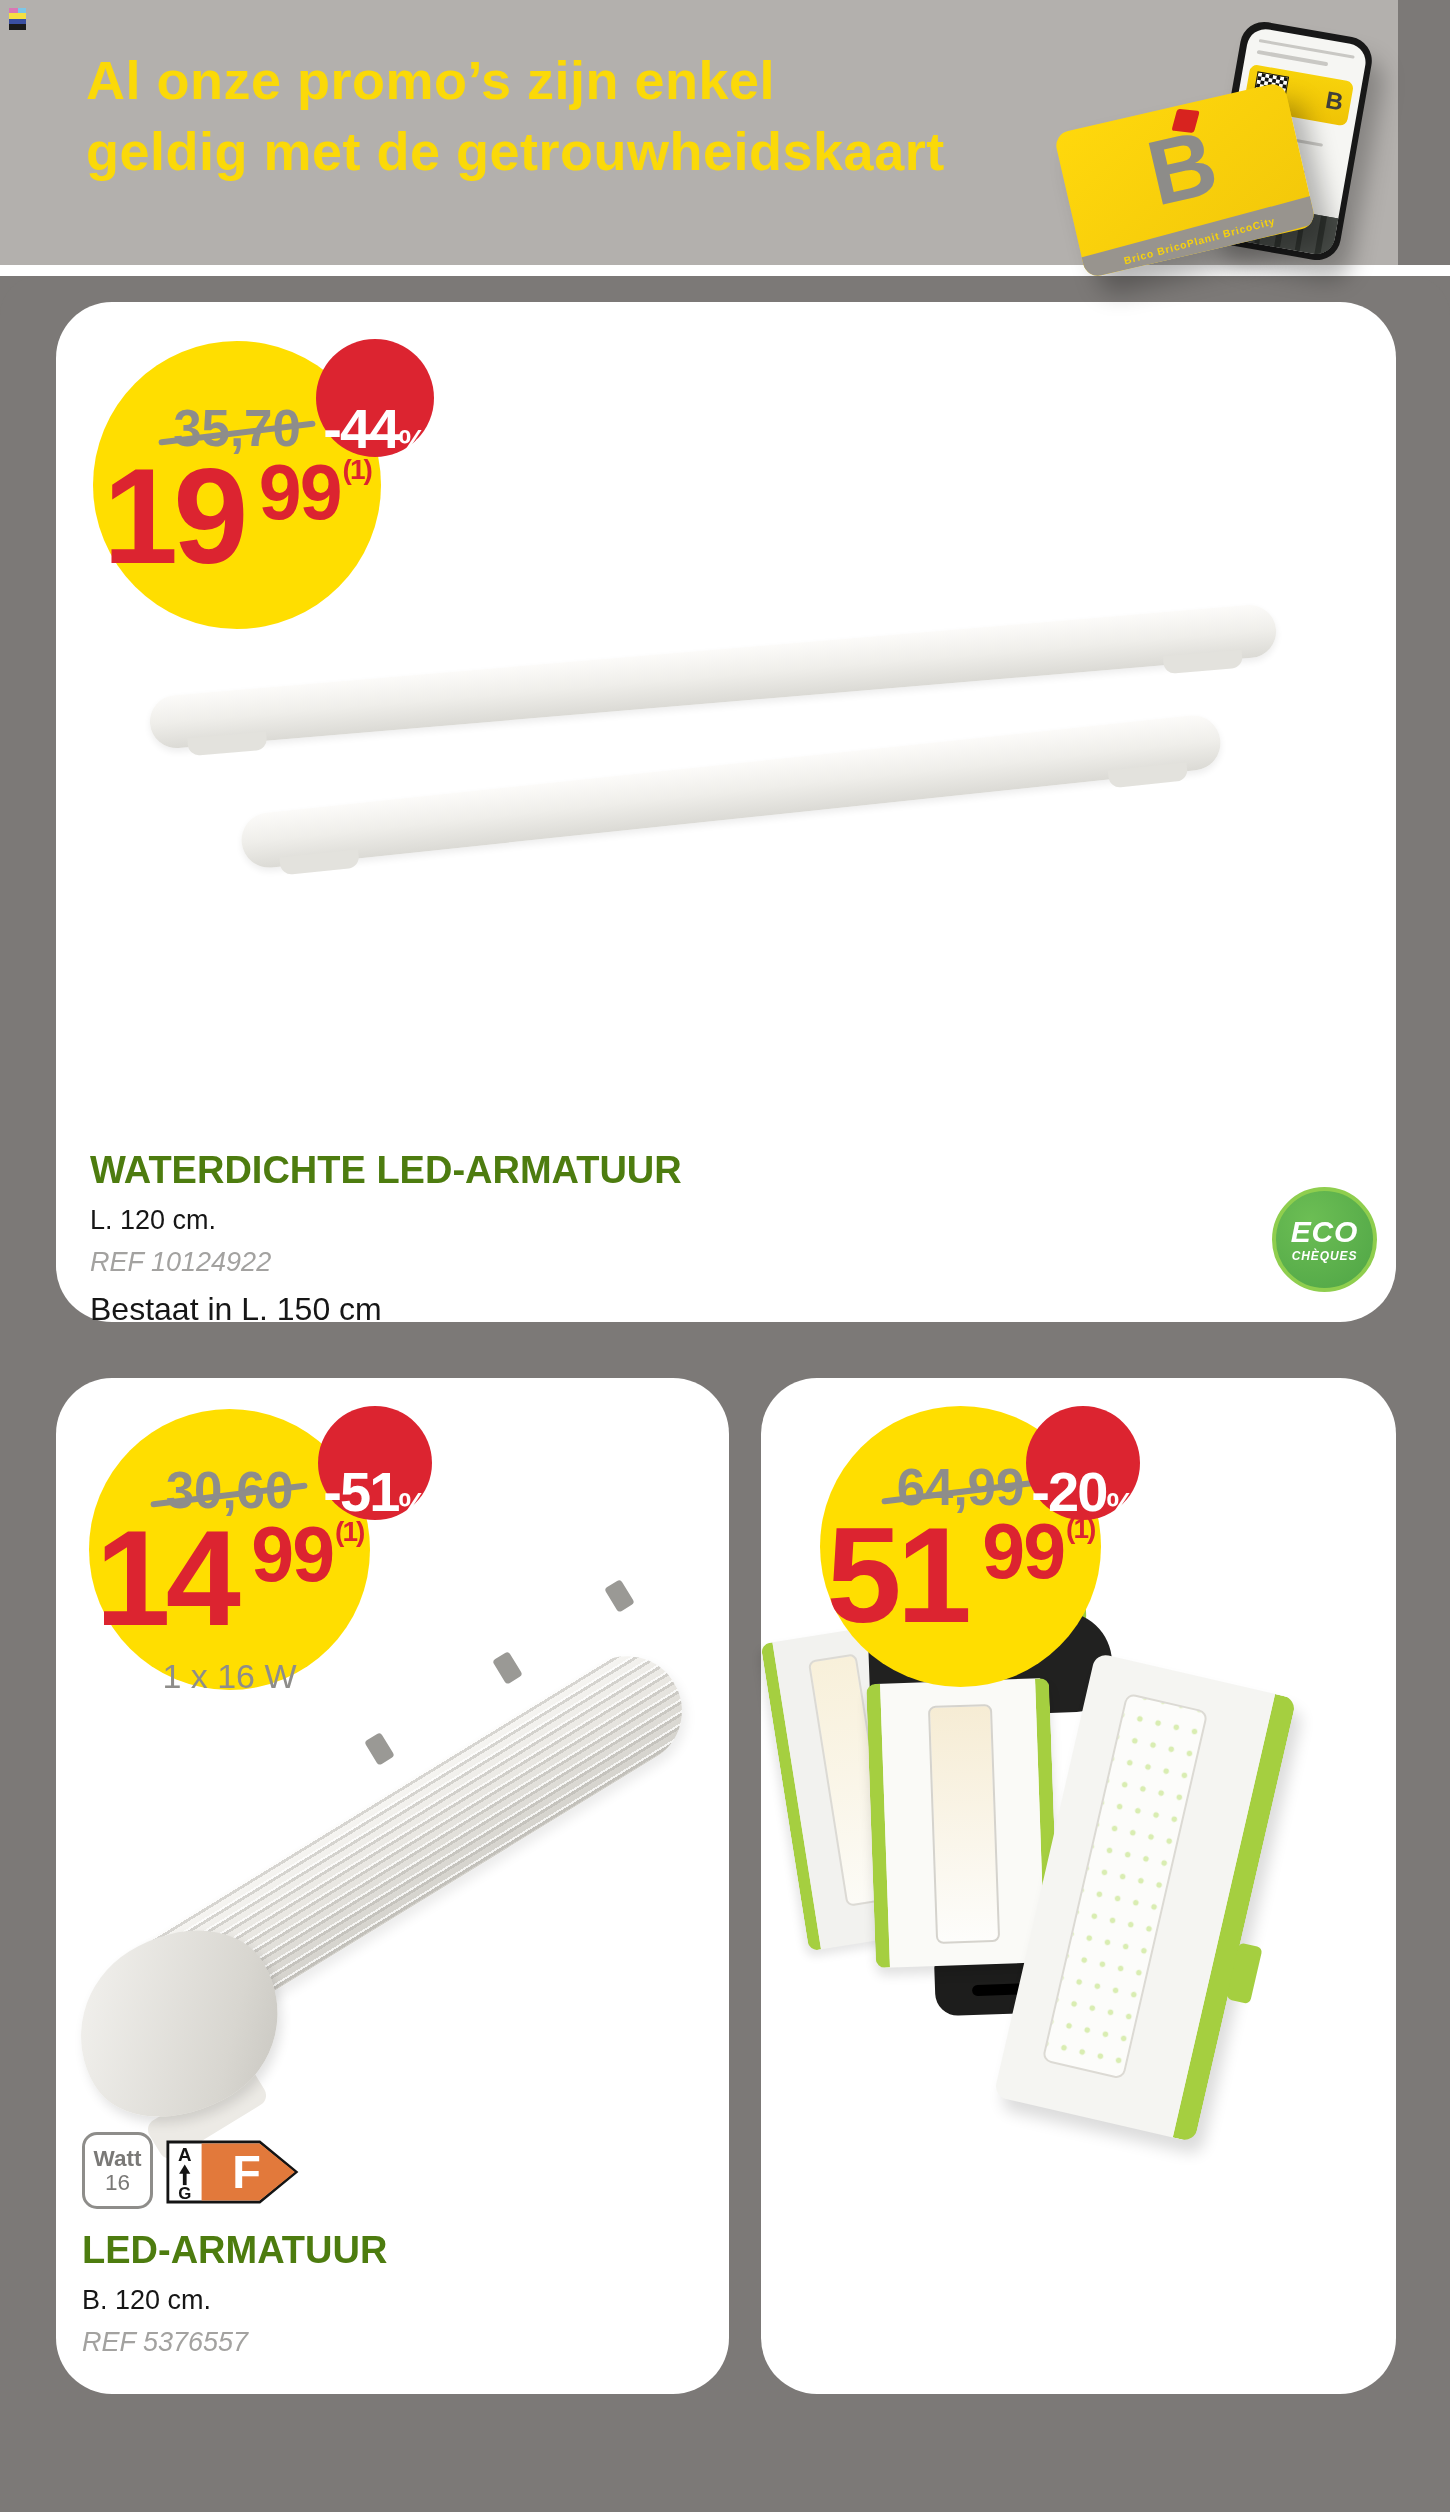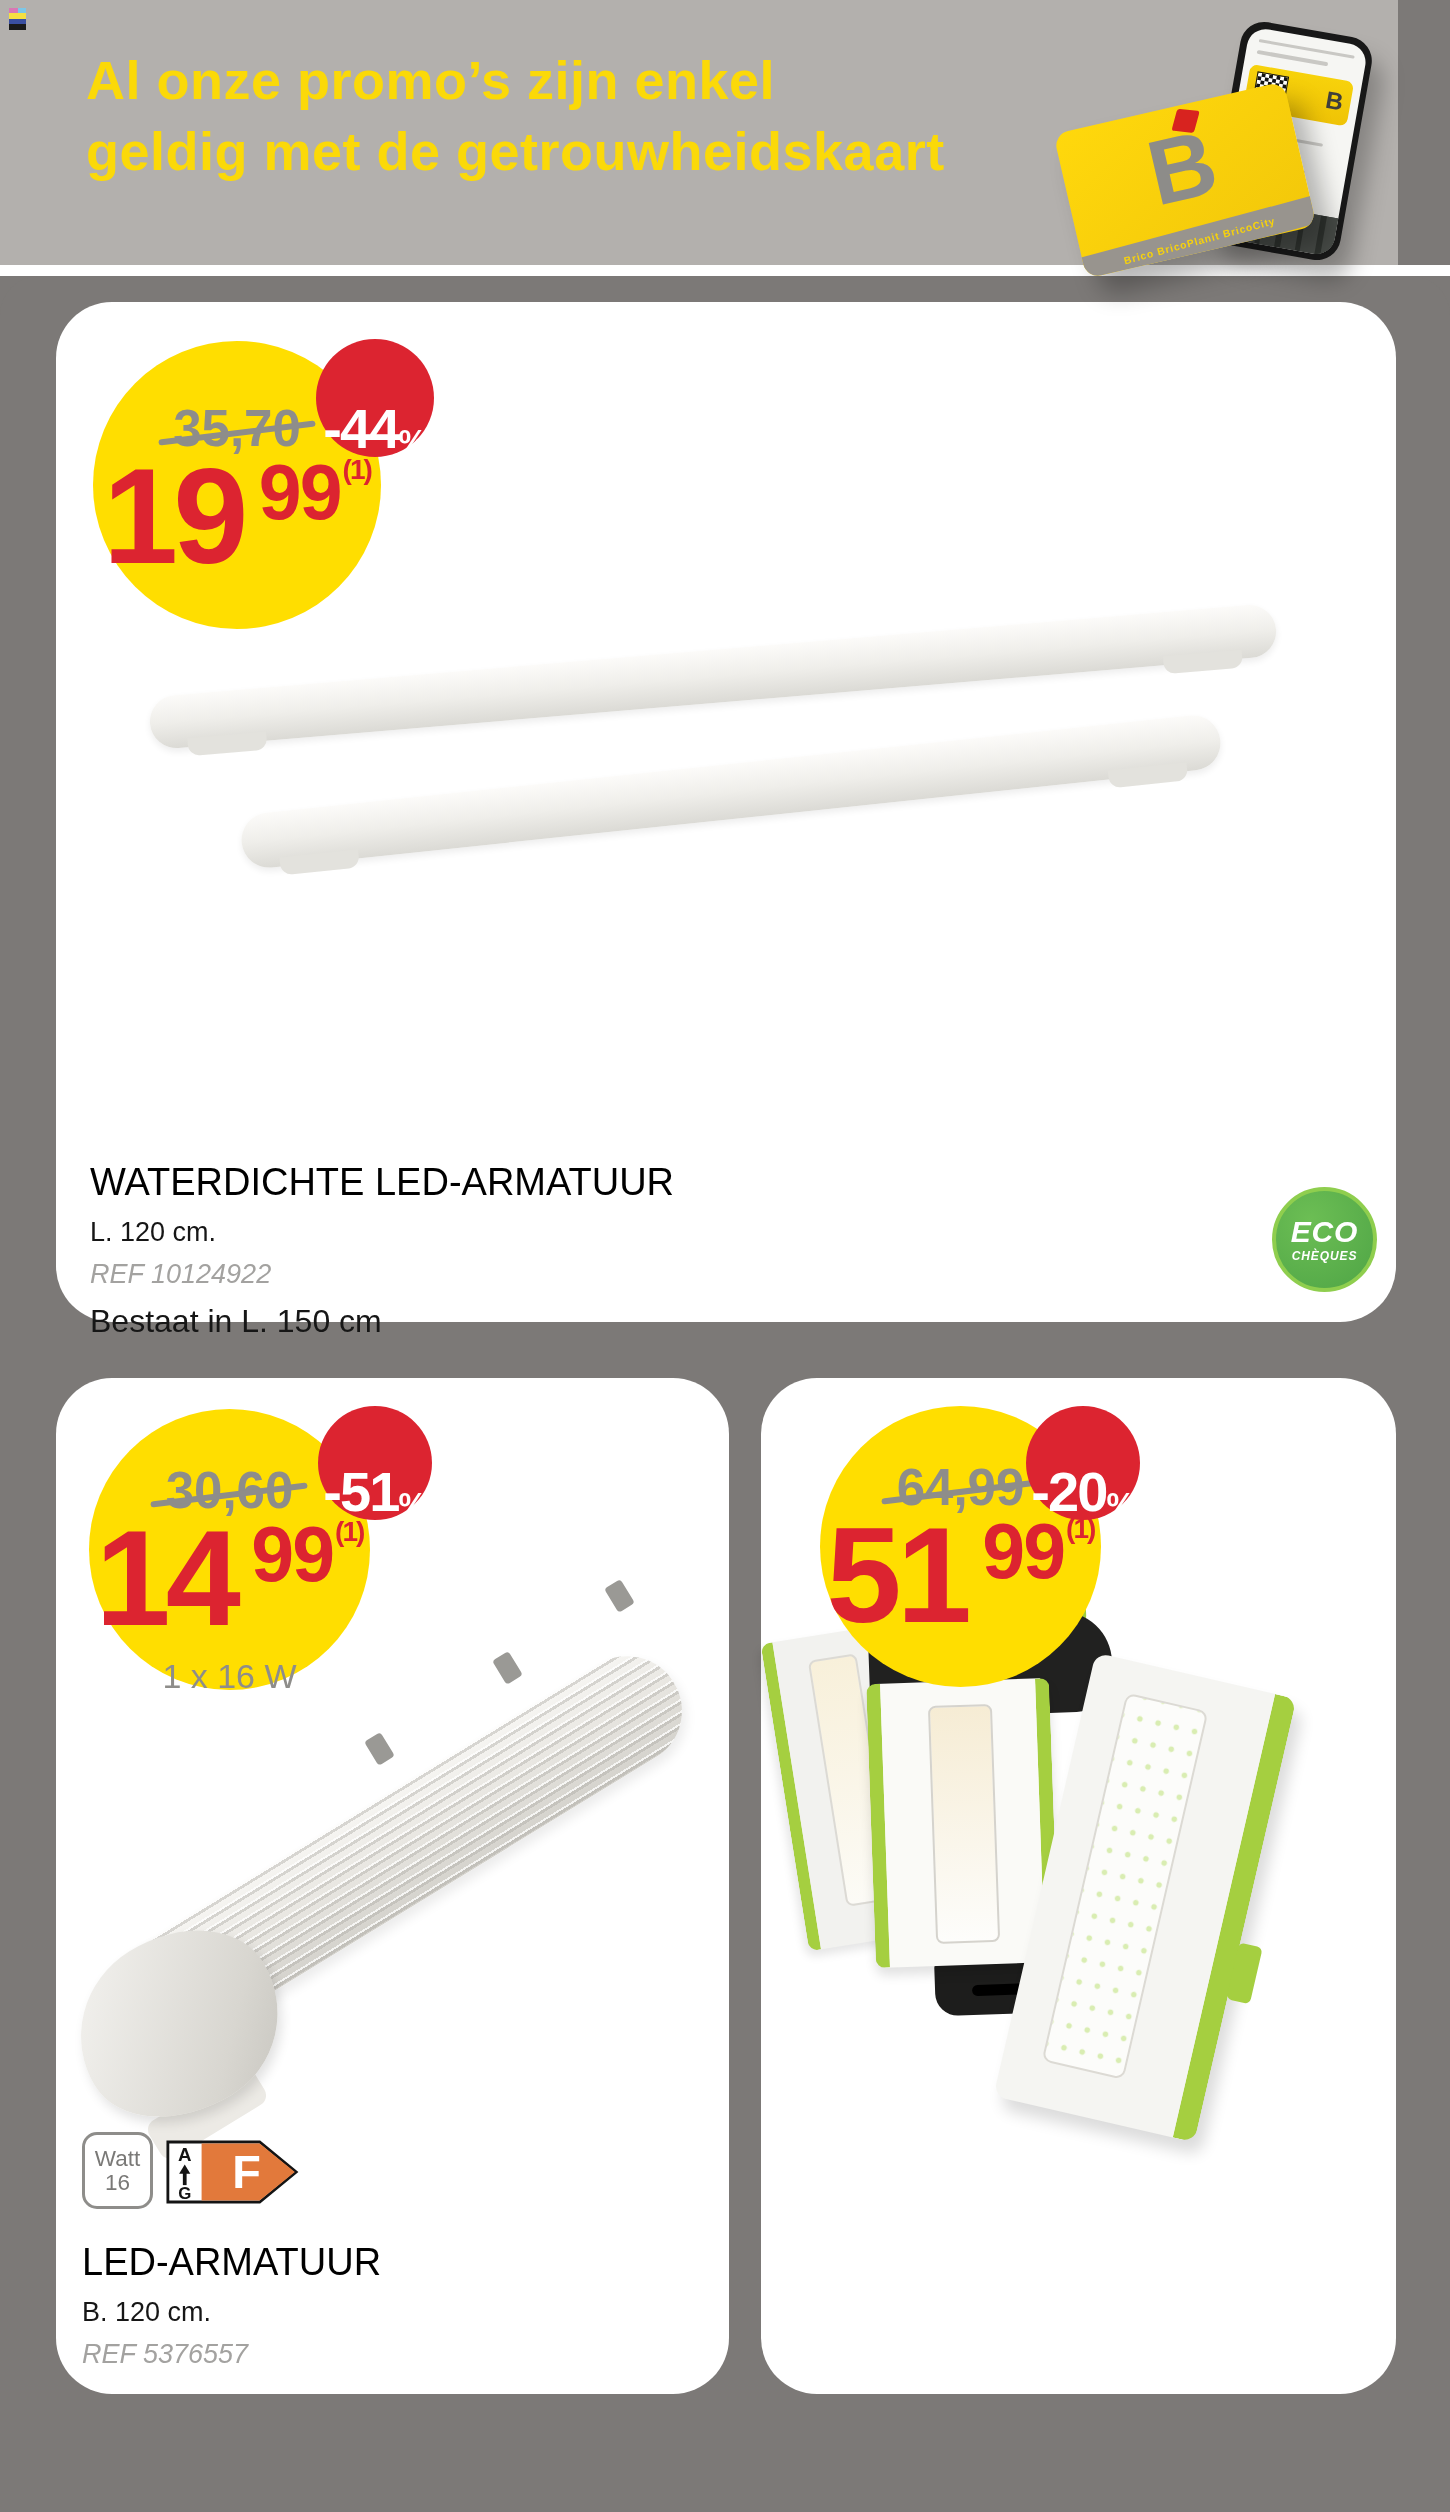--- a/index.html
+++ b/index.html
@@ -66,21 +66,21 @@
   .batten::before,.batten::after{content:"";position:absolute;bottom:-9.4px;width:79px;height:18.7px;background:#e3e2dd;border-radius:0 0 11.2px 11.2px;z-index:-1;}
   .batten::before{left:36px;} .batten::after{right:36px;}
   .bat1{left:92px;top:348px;width:1130px;height:53px;transform:rotate(-4.8deg);}
   .bat2{left:183px;top:462px;width:984px;height:55px;transform:rotate(-6deg);}
 
   
   .info{position:absolute;}
   .inf1{left:34px;top:847px;}
   .inf2{left:26px;top:851px;}
   .inf3{left:28px;top:922px;}
-  .info .t{font-size:38px;font-weight:normal;color:#000000;margin:12px 0 13px;}
+  .info .t{font-size:38px;font-weight:bold;color:#4d7c0f;margin:0 0 13px;}
   .info .s{font-size:27px;color:#161616;margin:0 0 11.2px;}
   .info .r{font-size:27px;font-style:italic;color:#A3A2A0;margin:0 0 13px;}
   .info .e{font-size:32px;color:#161616;margin:0;}
 
   
   .eco{position:absolute;left:1216px;top:885px;width:105px;height:105px;border-radius:50%;background:radial-gradient(circle at 35% 30%,#6CBE54,#4FA546);border:4.7px solid #8FCE4E;box-sizing:border-box;display:flex;flex-direction:column;align-items:center;justify-content:center;color:#fff;font-style:italic;}
   .eco-1{font-size:30px;font-weight:bold;letter-spacing:0.9px;line-height:1;}
   .eco-2{font-size:12px;font-weight:bold;letter-spacing:0.9px;margin-top:2px;}
 
   
@@ -88,21 +88,21 @@
     background:repeating-linear-gradient(to bottom,rgba(255,255,255,.75) 0 1.9px,rgba(168,166,160,.40) 1.9px 4.7px,rgba(255,255,255,0) 4.7px 10.3px),
     linear-gradient(to bottom,#f7f6f3 0%,#e9e7e2 45%,#d3d1cb 100%);
     box-shadow:0 7.5px 11.2px rgba(0,0,0,.08);z-index:1;}
   .arm-head{position:absolute;left:18.7px;top:558px;width:208px;height:176px;transform:rotate(-31.5deg);border-radius:48% 52% 46% 54%/55% 45% 55% 45%;background:linear-gradient(135deg,#f6f5f2,#d8d6d0 70%,#c4c2bc);box-shadow:0 7.5px 11.2px rgba(0,0,0,.12);z-index:2;}
   .arm-foot{position:absolute;left:90px;top:713px;width:122px;height:43px;transform:rotate(-31.5deg);background:#eceae5;border-radius:11.2px;z-index:0;}
   .arm-clip{position:absolute;width:18.7px;height:28px;background:#9a9995;border-radius:3.7px;transform:rotate(-31.5deg);z-index:0;}
   .ac1{left:314px;top:357px;} .ac2{left:442px;top:276px;} .ac3{left:554px;top:204px;}
 
   
   .watt-box{position:absolute;left:26px;top:754px;width:71px;height:77px;border:3.7px solid #8E8D8A;border-radius:15px;box-sizing:border-box;display:flex;flex-direction:column;align-items:center;justify-content:center;color:#7a7977;}
-  .watt-l{font-size:22.5px;font-weight:normal;line-height:1.05;}
+  .watt-l{font-size:22.5px;font-weight:bold;line-height:1.05;}
   .watt-v{font-size:22.5px;line-height:1.05;}
   .energy{position:absolute;left:110px;top:762px;}
 
   
   .lamp-handle{position:absolute;left:218px;top:183px;width:109px;height:94px;border:24px solid #9FCB3D;border-bottom:none;border-radius:75px 75px 0 0;transform:rotate(14deg);box-sizing:border-box;z-index:2;}
   .lamp-head{position:absolute;left:108px;top:236px;width:243px;height:101px;background:#212120;border-radius:26px 51px 37px 15px;transform:rotate(-2deg);z-index:3;display:flex;align-items:flex-end;justify-content:center;padding-bottom:11.2px;box-sizing:border-box;color:#ffffff;font-size:24px;font-weight:bold;letter-spacing:3.7px;}
   .lamp-left{position:absolute;left:22.5px;top:253px;width:131px;height:311px;transform:rotate(-9deg);background:#f2f2ef;border-left:12px solid #A5CF40;border-radius:9.4px;box-shadow:-3.7px 5.6px 9.4px rgba(0,0,0,.10);z-index:2;}
   .lamp-left .win{position:absolute;left:32px;top:24px;width:45px;height:245px;background:linear-gradient(180deg,#f8f0da,#fcfbf6);border:2.8px solid #DCDAD4;border-radius:7.5px;}
   .lamp-center{position:absolute;left:110px;top:303px;width:183px;height:284px;transform:rotate(-2deg);background:#FAFAF7;border-left:14px solid #A5CF40;border-right:14px solid #A5CF40;border-radius:9.4px;box-shadow:0 7.5px 11.2px rgba(0,0,0,.12);box-sizing:border-box;z-index:4;}
   .lamp-center .win{position:absolute;left:47px;top:24px;width:60px;height:234px;background:linear-gradient(180deg,#f6ecd4,#fdfdfb);border:2.8px solid #D5D3CD;border-radius:7.5px;}

